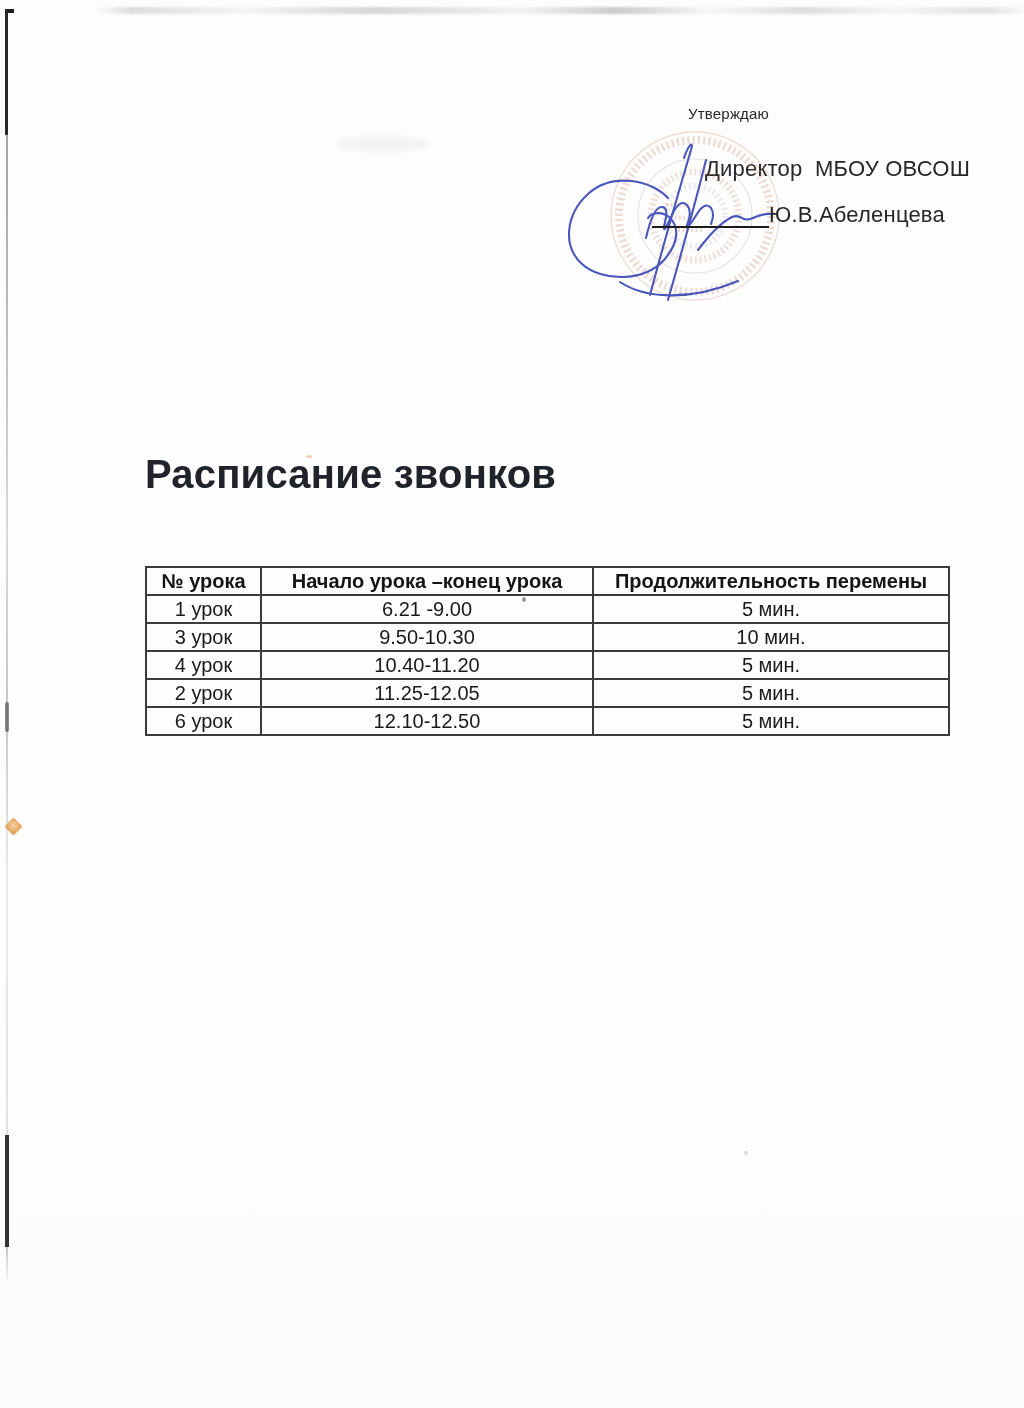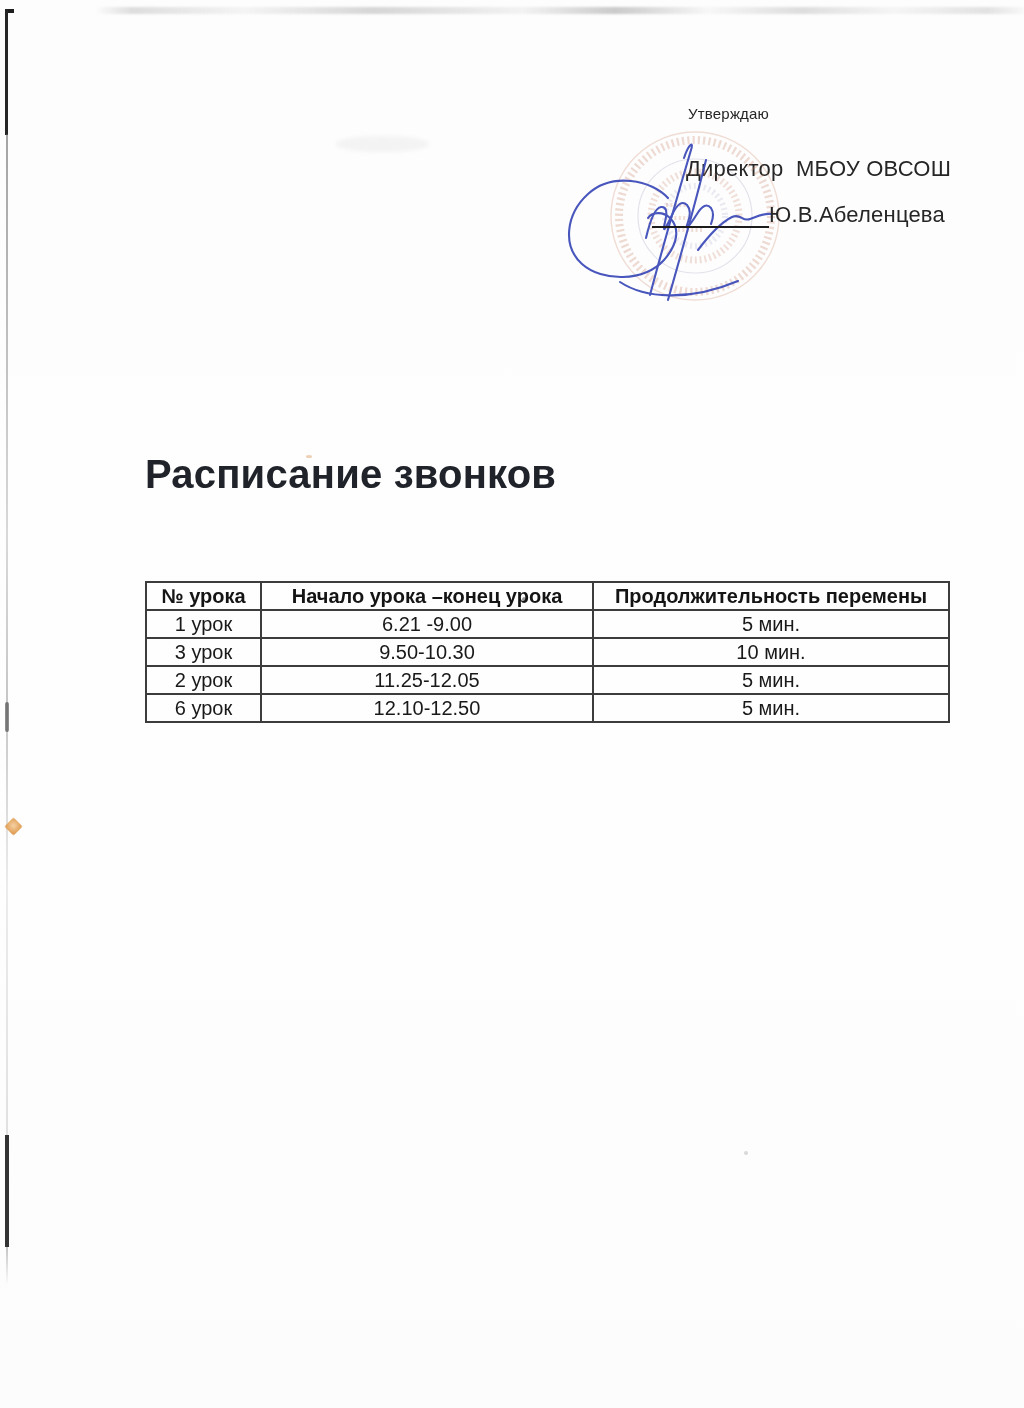--- a/index.html
+++ b/index.html
@@ -44,21 +44,21 @@
   .speck-3{position:absolute;left:744px;top:1151px;width:4px;height:4px;background:rgba(150,150,150,.35);border-radius:50%;}
   .smudge-1{position:absolute;left:335px;top:136px;width:95px;height:16px;background:rgba(160,160,160,.10);border-radius:50%;filter:blur(2px);}
 
   
   .approve-label{
     position:absolute;left:688px;top:105px;
     font-size:15px;color:#262626;letter-spacing:.2px;
   }
   .director-line{
     position:absolute;left:686px;top:156px;
-    font-size:22px;color:#262626;white-space:pre;letter-spacing:.2px;
+    font-size:22px;color:#262626;white-space:pre;letter-spacing:.2px;padding-left:19px;
   }
   .signatory-name{
     position:absolute;left:769px;top:202px;
     font-size:22px;color:#262626;letter-spacing:.2px;
   }
   .sign-underline{
     position:absolute;left:652px;top:226px;width:117px;height:2px;background:#1c1c1c;
   }
   .stamp-signature-svg{
     position:absolute;left:540px;top:110px;width:300px;height:240px;
@@ -68,21 +68,21 @@
   .doc-title{
     position:absolute;left:145px;top:452px;width:803px;
     text-align:left;font-size:40px;font-weight:700;color:#20242a;
     letter-spacing:.2px;
   }
 
   
   table.schedule{
     position:absolute;left:145px;top:566px;width:803px;
     border-collapse:collapse;table-layout:fixed;
-    font-size:20px;color:#191919;margin-top:15px;
+    font-size:20px;color:#191919;
   }
   table.schedule th, table.schedule td{
     border:2px solid #3c3c3c;
     text-align:center;vertical-align:middle;
     height:26px;padding:0 4px;overflow:hidden;
   }
   table.schedule th{font-weight:700;color:#141414;}
   col.c1{width:115px;} col.c2{width:332px;} col.c3{width:356px;}
 </style>
 </head>
@@ -150,20 +150,25 @@
         <td>1 урок</td>
         <td>6.21 -9.00</td>
         <td>5 мин.</td>
       </tr>
       <tr>
         <td>3 урок</td>
         <td>9.50-10.30</td>
         <td>10 мин.</td>
       </tr>
       <tr>
+        <td>4 урок</td>
+        <td>10.40-11.20</td>
+        <td>5 мин.</td>
+      </tr>
+      <tr>
         <td>2 урок</td>
         <td>11.25-12.05</td>
         <td>5 мин.</td>
       </tr>
       <tr>
         <td>6 урок</td>
         <td>12.10-12.50</td>
         <td>5 мин.</td>
       </tr>
     </tbody>

